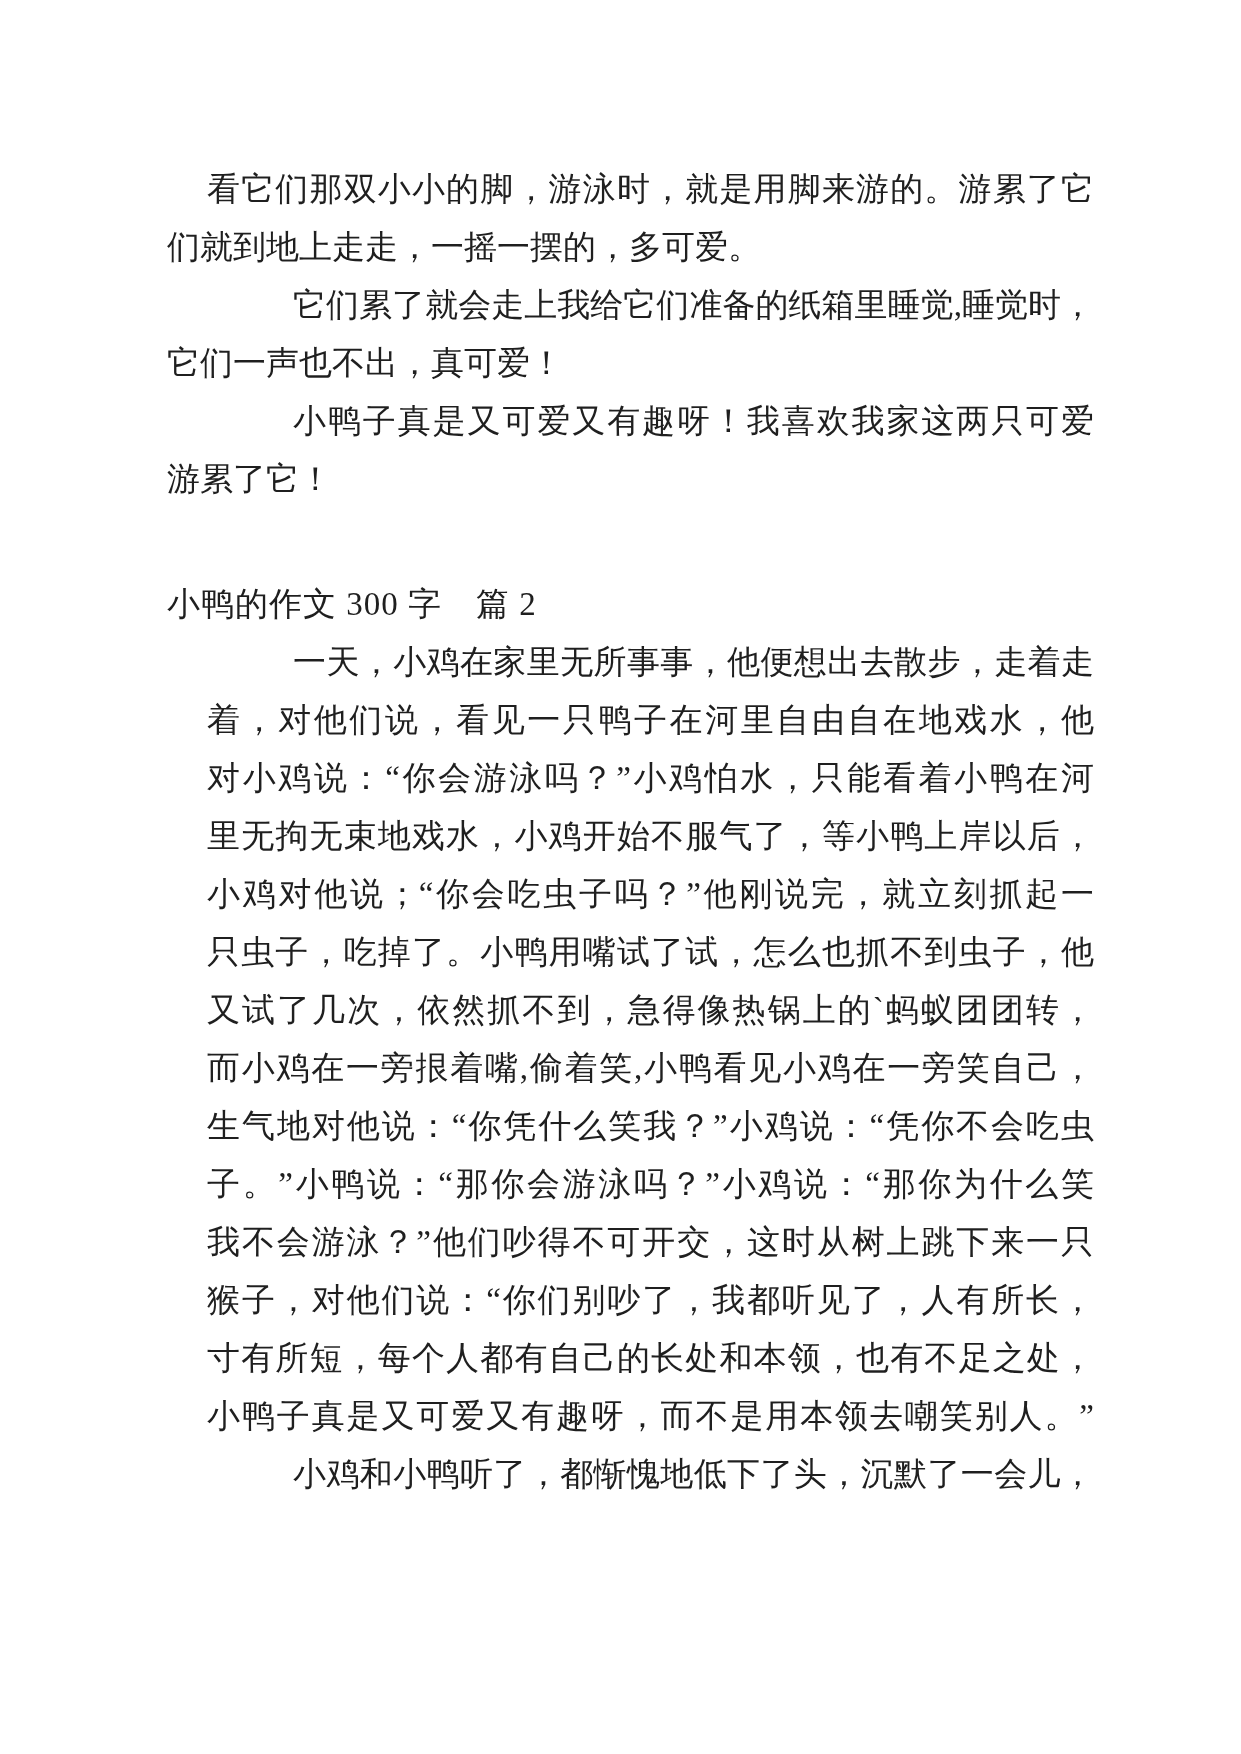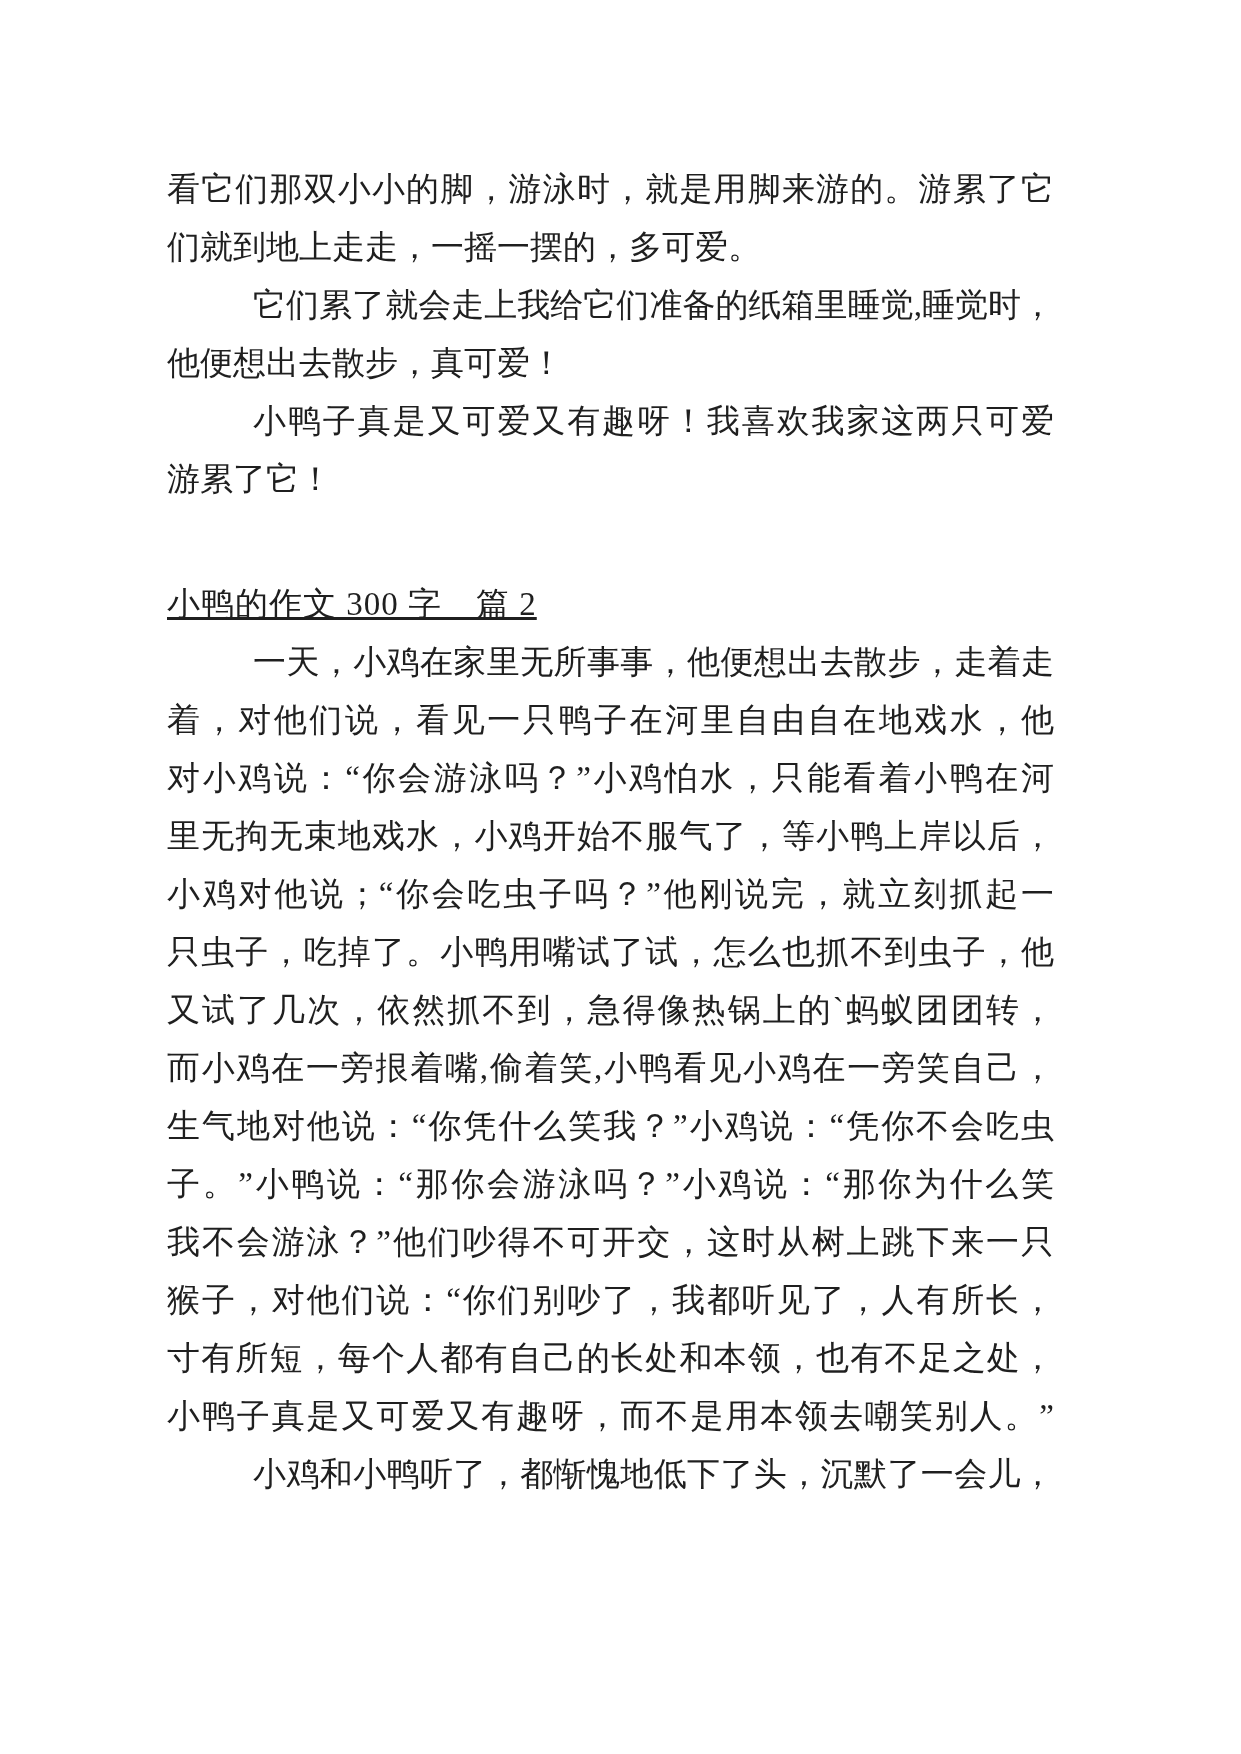--- a/index.html
+++ b/index.html
@@ -33,41 +33,41 @@
     font-size: 33px;
     color: #1f1f1f;
     text-align: justify;
     text-align-last: left;
     overflow: hidden;
     white-space: nowrap;
   }
   .line.fill {
     white-space: normal;
     text-align-last: justify;
+    margin-left: 40px;
   }
   .line.indent {
     padding-left: 86px;
   }
   .line.blank {
     height: 67px;
   }
   .line.heading {
     letter-spacing: 1px;
-    text-decoration: underline;
   }
 </style>
 </head>
 <body>
 
 <div class="page" style="background: rgb(255, 255, 255);">
   <div class="content" style="color: rgb(31, 31, 31);">
       <div class="line fill">看它们那双小小的脚，游泳时，就是用脚来游的。游累了它</div>
       <div class="line">们就到地上走走，一摇一摆的，多可爱。</div>
       <div class="line indent fill">它们累了就会走上我给它们准备的纸箱里睡觉,睡觉时，</div>
-      <div class="line">他便想出去散步，真可爱！</div>
+      <div class="line">它们一声也不出，真可爱！</div>
       <div class="line indent fill">小鸭子真是又可爱又有趣呀！我喜欢我家这两只可爱</div>
       <div class="line">游累了它！</div>
       <div class="line blank"></div>
       <div class="line heading">小鸭的作文 300 字　篇 2</div>
       <div class="line indent fill">一天，小鸡在家里无所事事，他便想出去散步，走着走</div>
       <div class="line fill">着，对他们说，看见一只鸭子在河里自由自在地戏水，他</div>
       <div class="line fill">对小鸡说：“你会游泳吗？”小鸡怕水，只能看着小鸭在河</div>
       <div class="line fill">里无拘无束地戏水，小鸡开始不服气了，等小鸭上岸以后，</div>
       <div class="line fill">小鸡对他说；“你会吃虫子吗？”他刚说完，就立刻抓起一</div>
       <div class="line fill">只虫子，吃掉了。小鸭用嘴试了试，怎么也抓不到虫子，他</div>

